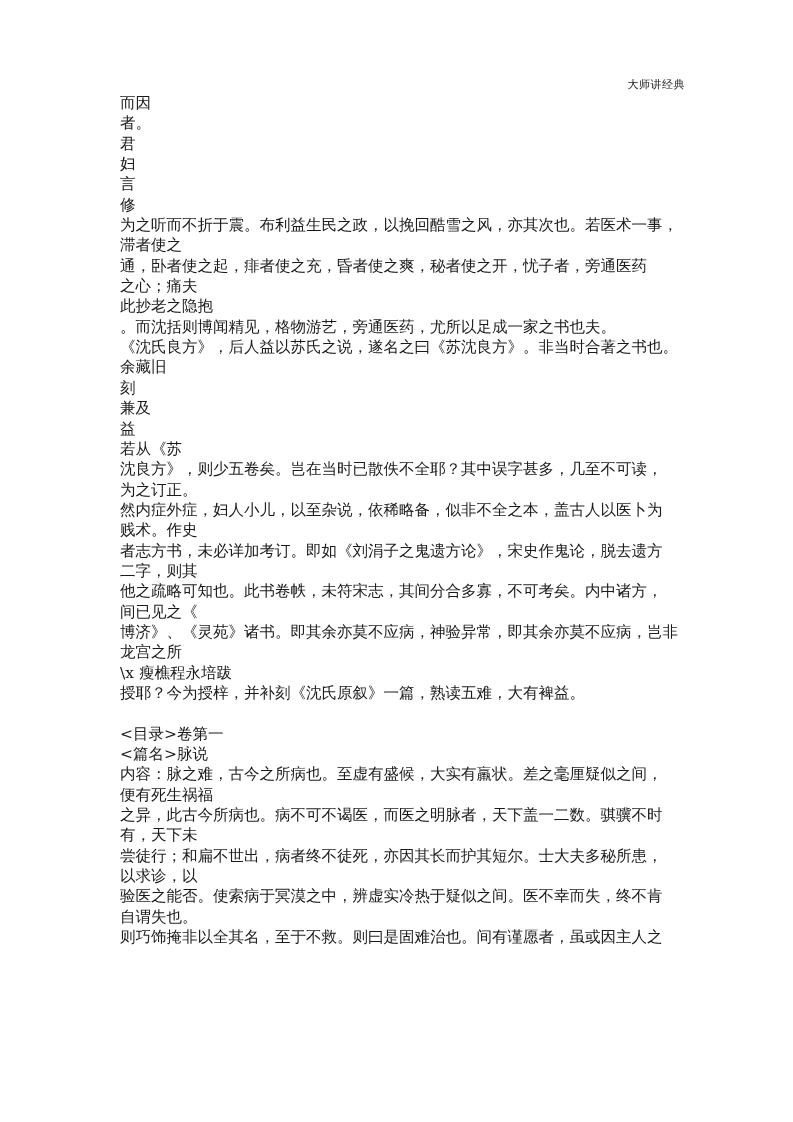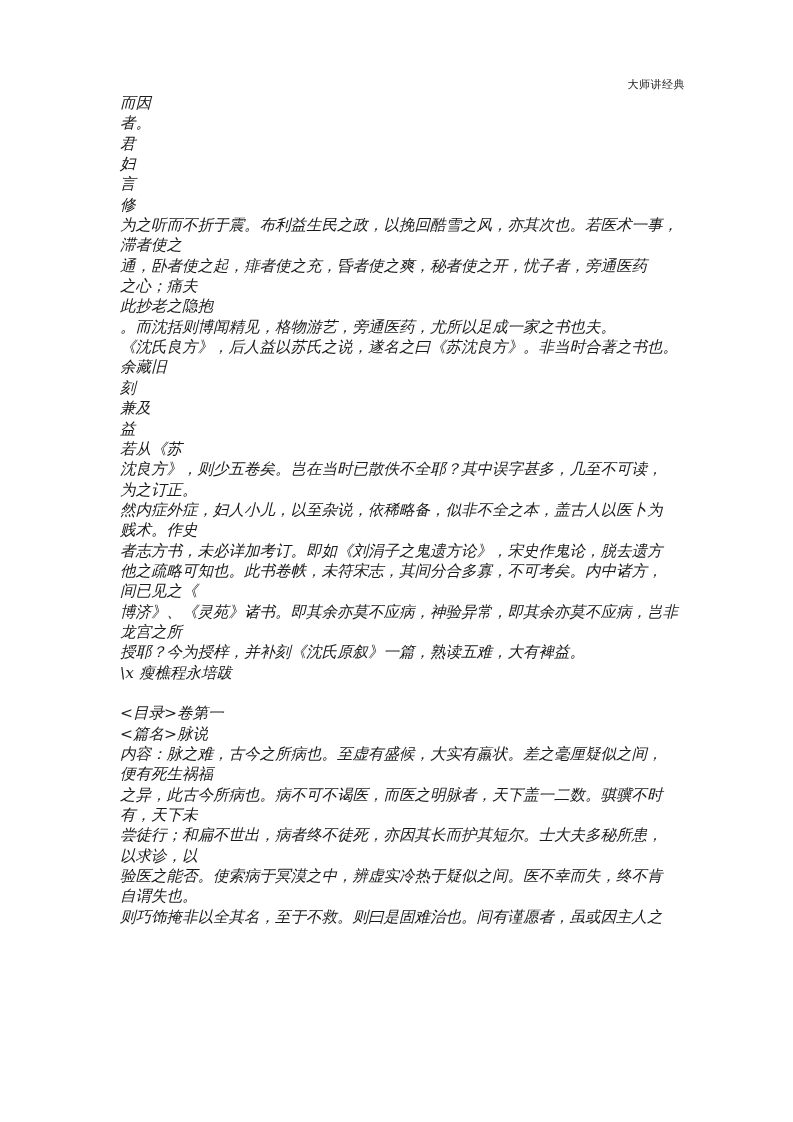--- a/index.html
+++ b/index.html
@@ -24,21 +24,20 @@
       letter-spacing: 0.5px;
       margin-top: 19px;
     }
     .body-text {
       position: absolute;
       top: 93px;
       left: 120px;
       width: 566px;
       font-size: 15.5px;
       line-height: 20.35px;
-      font-style: italic;
     }
     .line {
       display: block;
       white-space: nowrap;
       min-height: 20.35px;
     }
     .blank {
       display: block;
       height: 20.35px;
     }
@@ -65,26 +64,27 @@
   <span class="line">余藏旧</span>
   <span class="line">刻</span>
   <span class="line">兼及</span>
   <span class="line">益</span>
   <span class="line">若从《苏</span>
   <span class="line">沈良方》，则少五卷矣。岂在当时已散佚不全耶？其中误字甚多，几至不可读，</span>
   <span class="line">为之订正。</span>
   <span class="line">然内症外症，妇人小儿，以至杂说，依稀略备，似非不全之本，盖古人以医卜为</span>
   <span class="line">贱术。作史</span>
   <span class="line">者志方书，未必详加考订。即如《刘涓子之鬼遗方论》，宋史作鬼论，脱去遗方</span>
+  <span class="line">二字，则其</span>
   <span class="line">他之疏略可知也。此书卷帙，未符宋志，其间分合多寡，不可考矣。内中诸方，</span>
   <span class="line">间已见之《</span>
   <span class="line">博济》、《灵苑》诸书。即其余亦莫不应病，神验异常，即其余亦莫不应病，岂非</span>
   <span class="line">龙宫之所</span>
+  <span class="line">\x 瘦樵程永培跋</span>
   <span class="line">授耶？今为授梓，并补刻《沈氏原叙》一篇，熟读五难，大有裨益。</span>
-  <span class="line">\x 瘦樵程永培跋</span>
   <span class="blank"></span>
   <span class="line">&lt;目录&gt;卷第一</span>
   <span class="line">&lt;篇名&gt;脉说</span>
   <span class="line">内容：脉之难，古今之所病也。至虚有盛候，大实有羸状。差之毫厘疑似之间，</span>
   <span class="line">便有死生祸福</span>
   <span class="line">之异，此古今所病也。病不可不谒医，而医之明脉者，天下盖一二数。骐骥不时</span>
   <span class="line">有，天下未</span>
   <span class="line">尝徒行；和扁不世出，病者终不徒死，亦因其长而护其短尔。士大夫多秘所患，</span>
   <span class="line">以求诊，以</span>
   <span class="line">验医之能否。使索病于冥漠之中，辨虚实冷热于疑似之间。医不幸而失，终不肯</span>

